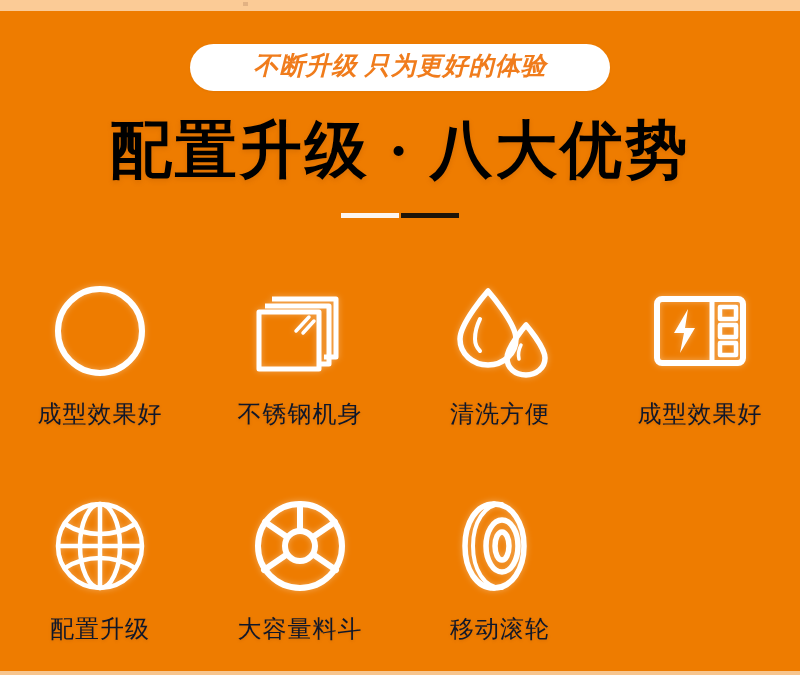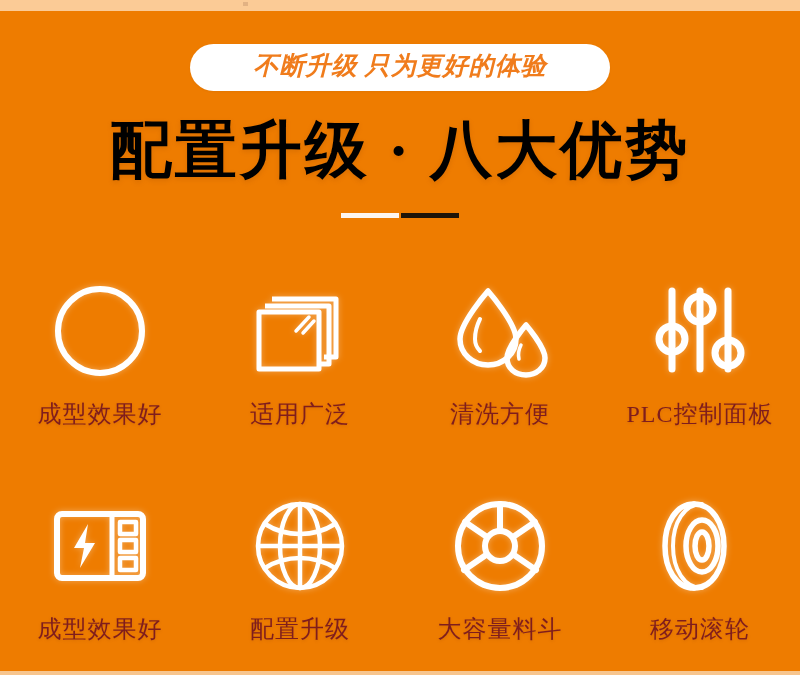--- a/index.html
+++ b/index.html
@@ -114,21 +114,21 @@
     justify-content:flex-start;
   }
   .icon-box{
     width:110px; height:110px;
     display:flex; align-items:center; justify-content:center;
     filter:drop-shadow(0 0 3px rgba(255,255,255,.35));
   }
   .icon-box svg{ display:block; overflow:visible; }
   .cell-label{
     margin-top:12px;
-    color:#7f1d1d;
+    color:#0f172a;
     font-family:"Liberation Serif","DejaVu Serif",serif;
     font-size:24px;
     letter-spacing:1px;
     white-space:nowrap;
     text-shadow:0 1px 3px rgba(150,70,0,.25);
   }
 </style>
 </head>
 <body>
 
@@ -167,48 +167,35 @@
     <div class="cell">
       <div class="icon-box">
         <svg width="100" height="100" viewBox="0 0 100 100" fill="none" stroke="#ffffff" stroke-width="5" stroke-linejoin="round">
           <path d="M22 18 H86 V76 H74"></path>
           <path d="M15 25 H79 V83 H67"></path>
           <rect x="9" y="31" width="60" height="57"></rect>
           <path d="M46 50 L59 36" stroke-width="3.5" stroke-linecap="round"></path>
           <path d="M53 52 L64 40" stroke-width="3.5" stroke-linecap="round"></path>
         </svg>
       </div>
-      <div class="cell-label">适用广泛</div>
+      <div class="cell-label">不锈钢机身</div>
     </div>
 
     <div class="cell">
       <div class="icon-box">
         <svg width="100" height="100" viewBox="0 0 100 100" fill="none" stroke="#ffffff" stroke-width="5.5" stroke-linecap="round" stroke-linejoin="round">
           <path d="M38 10 C38 10 10 42 10 58 C10 73 23 84 38 84 C53 84 66 73 66 58 C66 42 38 10 38 10 Z"></path>
           <path d="M30 38 C26 46 25 52 25 58 C25 63 27 67 30 70" stroke-width="4"></path>
           <path d="M76 44 C76 44 57 66 57 77 C57 87 65 94 76 94 C86 94 95 87 95 77 C95 66 76 44 76 44 Z"></path>
           <path d="M71 64 C68 70 68 74 69 78" stroke-width="3.5"></path>
         </svg>
       </div>
       <div class="cell-label">清洗方便</div>
     </div>
 
-    <div class="cell">
-      <div class="icon-box">
-        <svg width="100" height="100" viewBox="0 0 100 100" fill="none" stroke="#ffffff" stroke-width="7" stroke-linecap="round">
-          <path d="M22 10 V88"></path>
-          <circle cx="22" cy="58" r="13"></circle>
-          <path d="M50 10 V88"></path>
-          <circle cx="50" cy="28" r="13"></circle>
-          <path d="M78 10 V88"></path>
-          <circle cx="78" cy="72" r="13"></circle>
-        </svg>
-      </div>
-      <div class="cell-label">PLC控制面板</div>
-    </div>
 
     <div class="cell">
       <div class="icon-box">
         <svg width="100" height="100" viewBox="0 0 100 100" fill="none" stroke="#ffffff" stroke-width="6" stroke-linejoin="round">
           <rect x="7" y="18" width="86" height="64" rx="5"></rect>
           <path d="M62 18 V82" stroke-width="5"></path>
           <rect x="70" y="26" width="16" height="12" stroke-width="4.5"></rect>
           <rect x="70" y="44" width="16" height="12" stroke-width="4.5"></rect>
           <rect x="70" y="62" width="16" height="12" stroke-width="4.5"></rect>
           <path d="M38 28 L24 52 H34 L30 72 L45 47 H35 Z" fill="#ffffff" stroke="none"></path>

